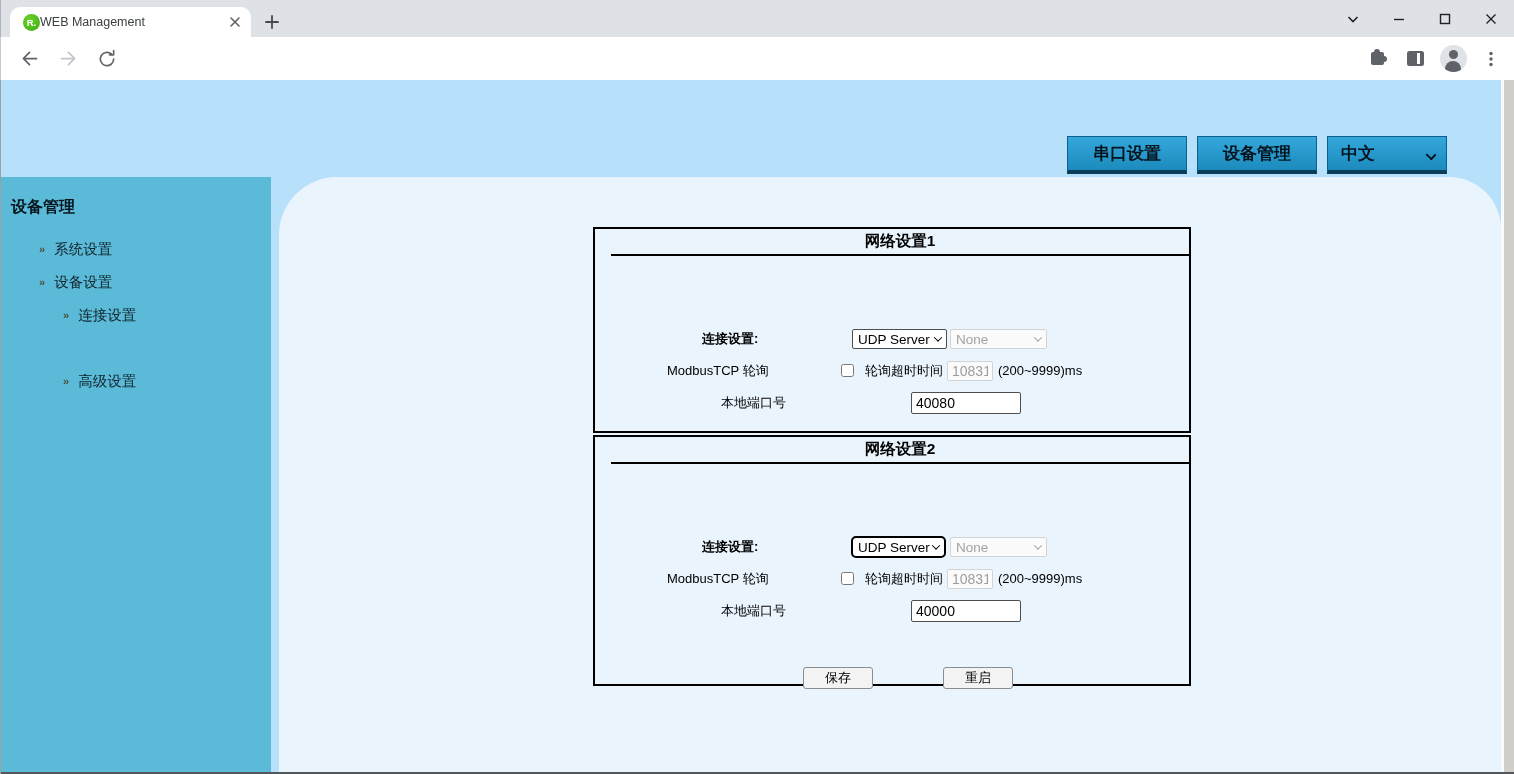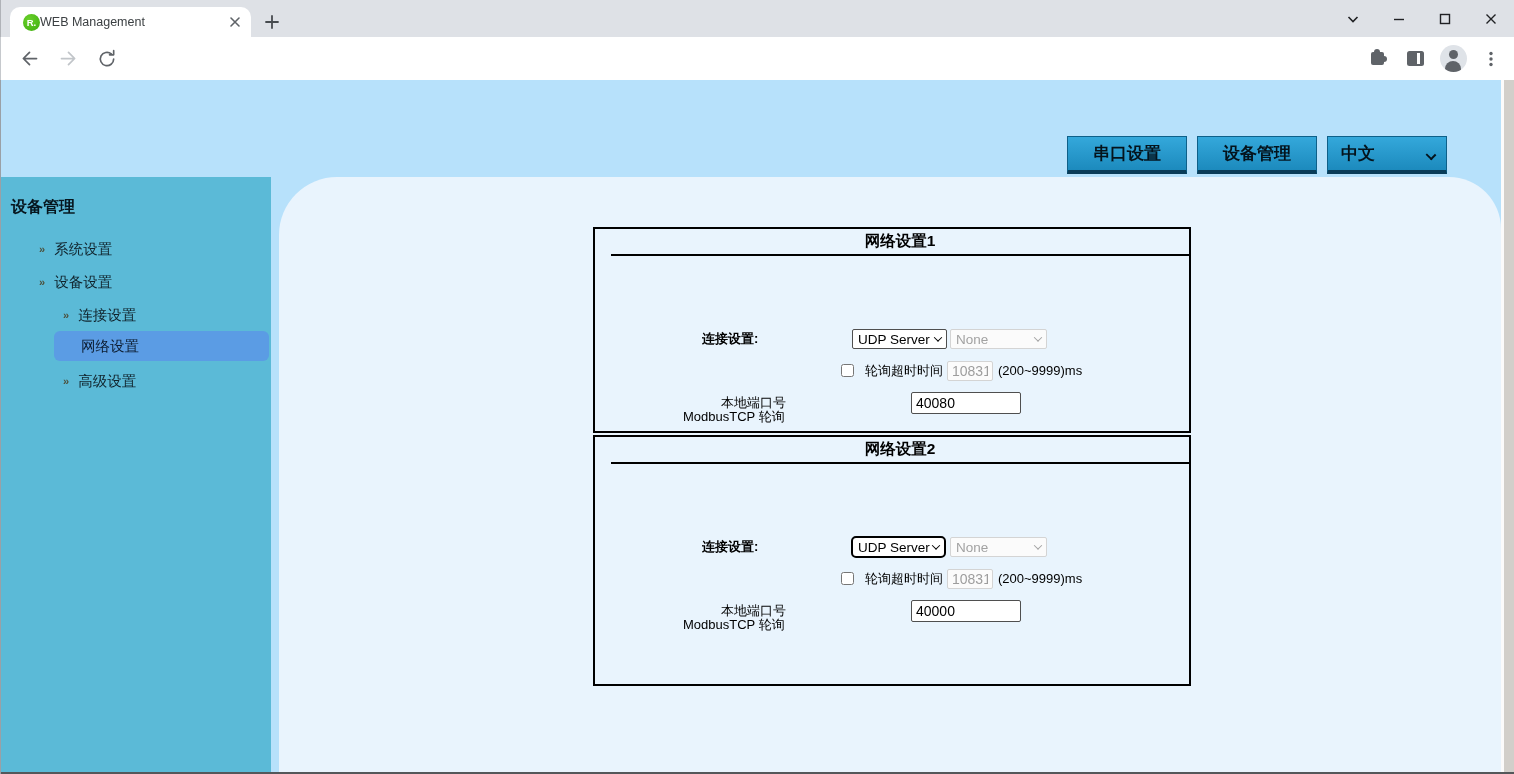--- a/index.html
+++ b/index.html
@@ -70,21 +70,21 @@
 
   
   .panel { position:absolute; left:314px; width:598px; border:2px solid #000; }
   .panel.p1 { top:50px; height:206px;padding-left:16px; } .panel.p2 { top:258px; height:251px;padding-left:16px; }
   .panel-header { height:27px; border-bottom:2px solid #000; display:flex; align-items:center; justify-content:center;
                   font-size:15.5px; font-weight:bold; color:#000; }
   .panel-body { position:relative; height:100%; }
   .prow { position:absolute; left:0; right:0; height:22px; }
   .prow.r1 { top:72px; } .prow.r2 { top:104px; } .prow.r3 { top:136px;margin-left:17px; } .prow.rbtn { top:203px; }
   .plabel { position:absolute; font-size:13px; color:#000; line-height:22px; white-space:nowrap; }
-  .lbl-connect { left:91px;font-weight:bold; } .lbl-modbus { left:72px;margin-top:46px; } .lbl-timeout { left:254px; } .lbl-port { left:93px; }
+  .lbl-connect { left:91px;font-weight:bold; } .lbl-modbus { left:56px; } .lbl-timeout { left:254px; } .lbl-port { left:93px; }
   .hint { position:absolute; left:387px; font-size:13px; color:#000; line-height:22px; white-space:nowrap; }
   .sel { position:absolute; top:1px; height:20px; background:#fff; border:1px solid #4f4f4f; border-radius:2px;
          display:flex; align-items:center; padding:0 5px; font-size:13.5px; color:#000; cursor:pointer; }
   .sel-connect { left:241px; width:95px; }
   .sel-secondary { left:339px; width:97px; border-color:#d4d4d4; color:#a2a2a2; background:#fbfbfb; cursor:default; }
   .sel.focused { left:240px; top:0px; height:22px; border:2px solid #000; border-radius:5px; }
   .sel-arrow { margin-left:auto; width:6px; height:6px; border-right:1.8px solid currentColor; border-bottom:1.8px solid currentColor;
                transform:rotate(45deg) translate(-1px,-1px); flex:0 0 6px; }
   .chk { position:absolute; left:230px; top:4px; width:13px; height:13px; margin:0; }
   .txt-input { position:absolute; font-family:inherit; font-size:14px; color:#000; background:#fff;
@@ -250,40 +250,41 @@
           <span class="plabel lbl-modbus">ModbusTCP 轮询</span>
           <input type="checkbox" class="chk" style="">
           <span class="plabel lbl-timeout">轮询超时时间</span>
           <input type="text" class="txt-input in-timeout" disabled="" value="10831" style="">
           <span class="hint">(200~9999)ms</span>
         </div>
         <div class="prow r3">
           <span class="plabel lbl-port">本地端口号</span>
           <input type="text" class="txt-input in-port" value="40000" style="">
         </div>
+        <div class="prow rbtn">
+          <button class="form-btn btn-save">保存</button>
+          <button class="form-btn btn-restart">重启</button>
+        </div>
       </div>
     </div>
   </div>
 
   <div class="sidebar">
     <div class="side-title">设备管理</div>
     <div class="side-item si-0">
       <span class="bullet">»</span>
       <span>系统设置</span>
     </div>
     <div class="side-item si-1">
       <span class="bullet">»</span>
       <span>设备设置</span>
     </div>
     <div class="side-item si-2">
       <span class="bullet">»</span>
       <span>连接设置</span>
-    </div>
-    <div class="side-item si-3">
-      <span>网络设置</span>
     </div>
     <div class="side-item si-4">
       <span class="bullet">»</span>
       <span>高级设置</span>
     </div>
   </div>
 
   <div class="nav-btn b1">串口设置</div>
   <div class="nav-btn b2">设备管理</div>
   <div class="nav-btn lang-select">

